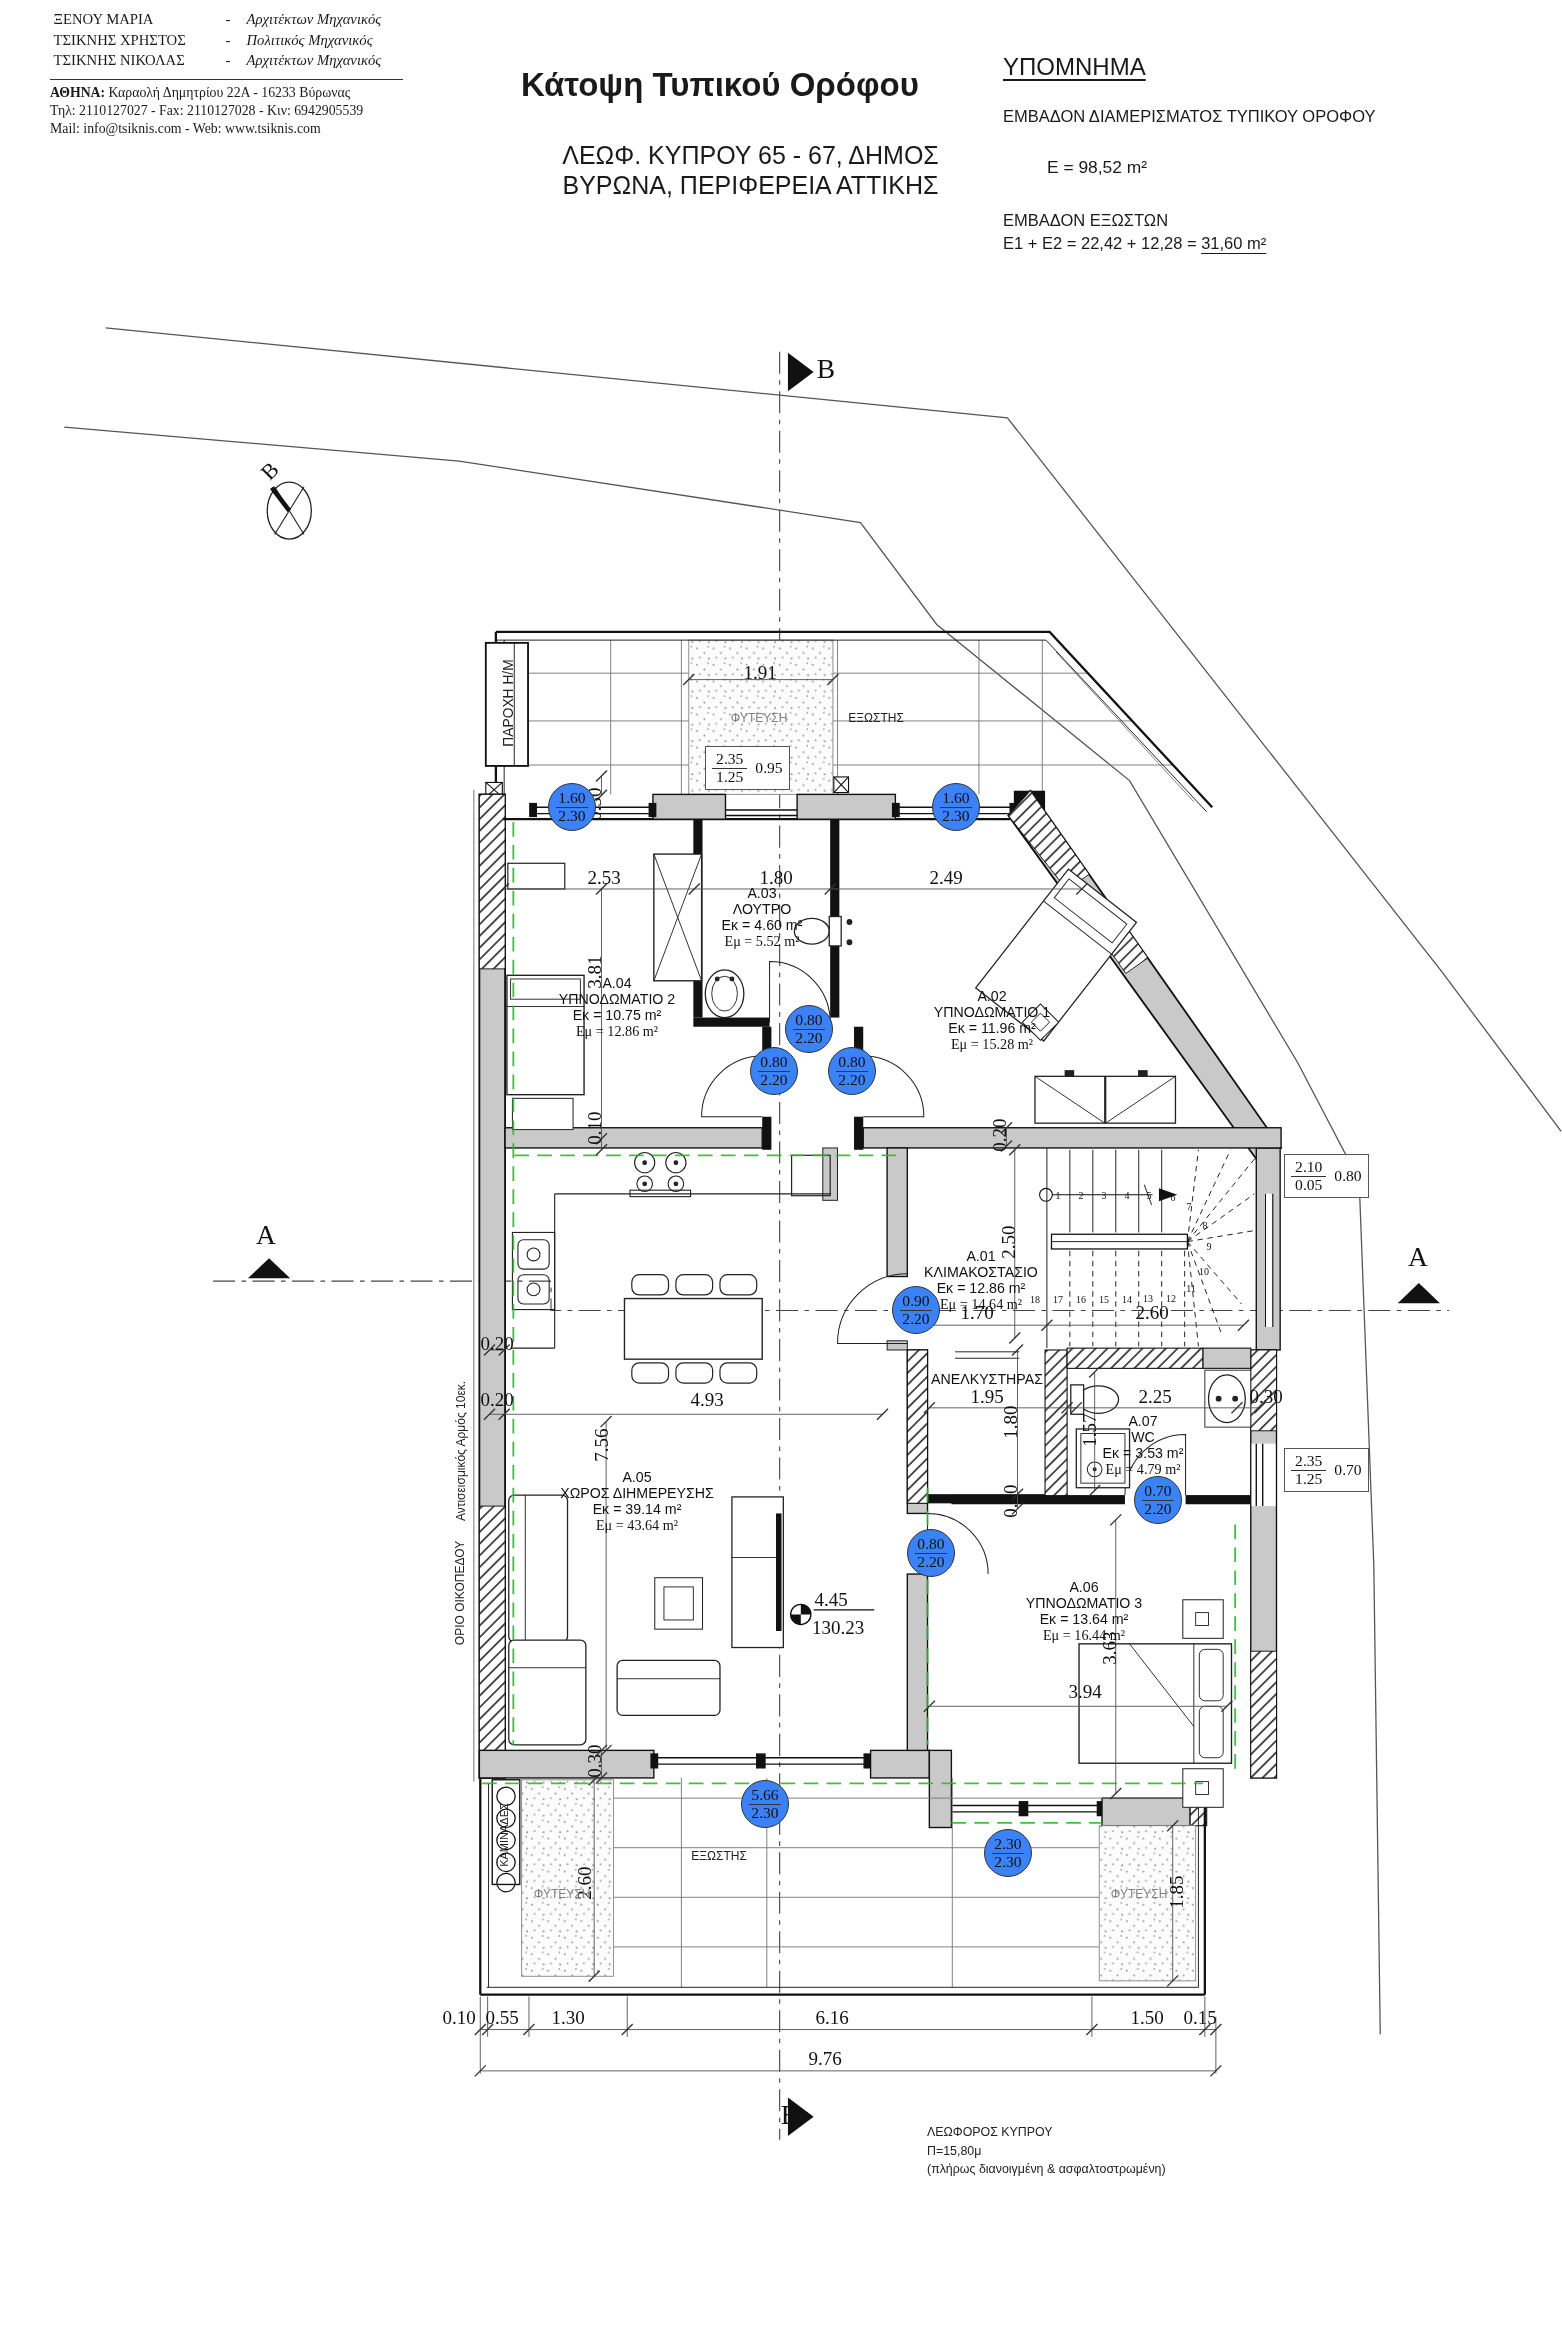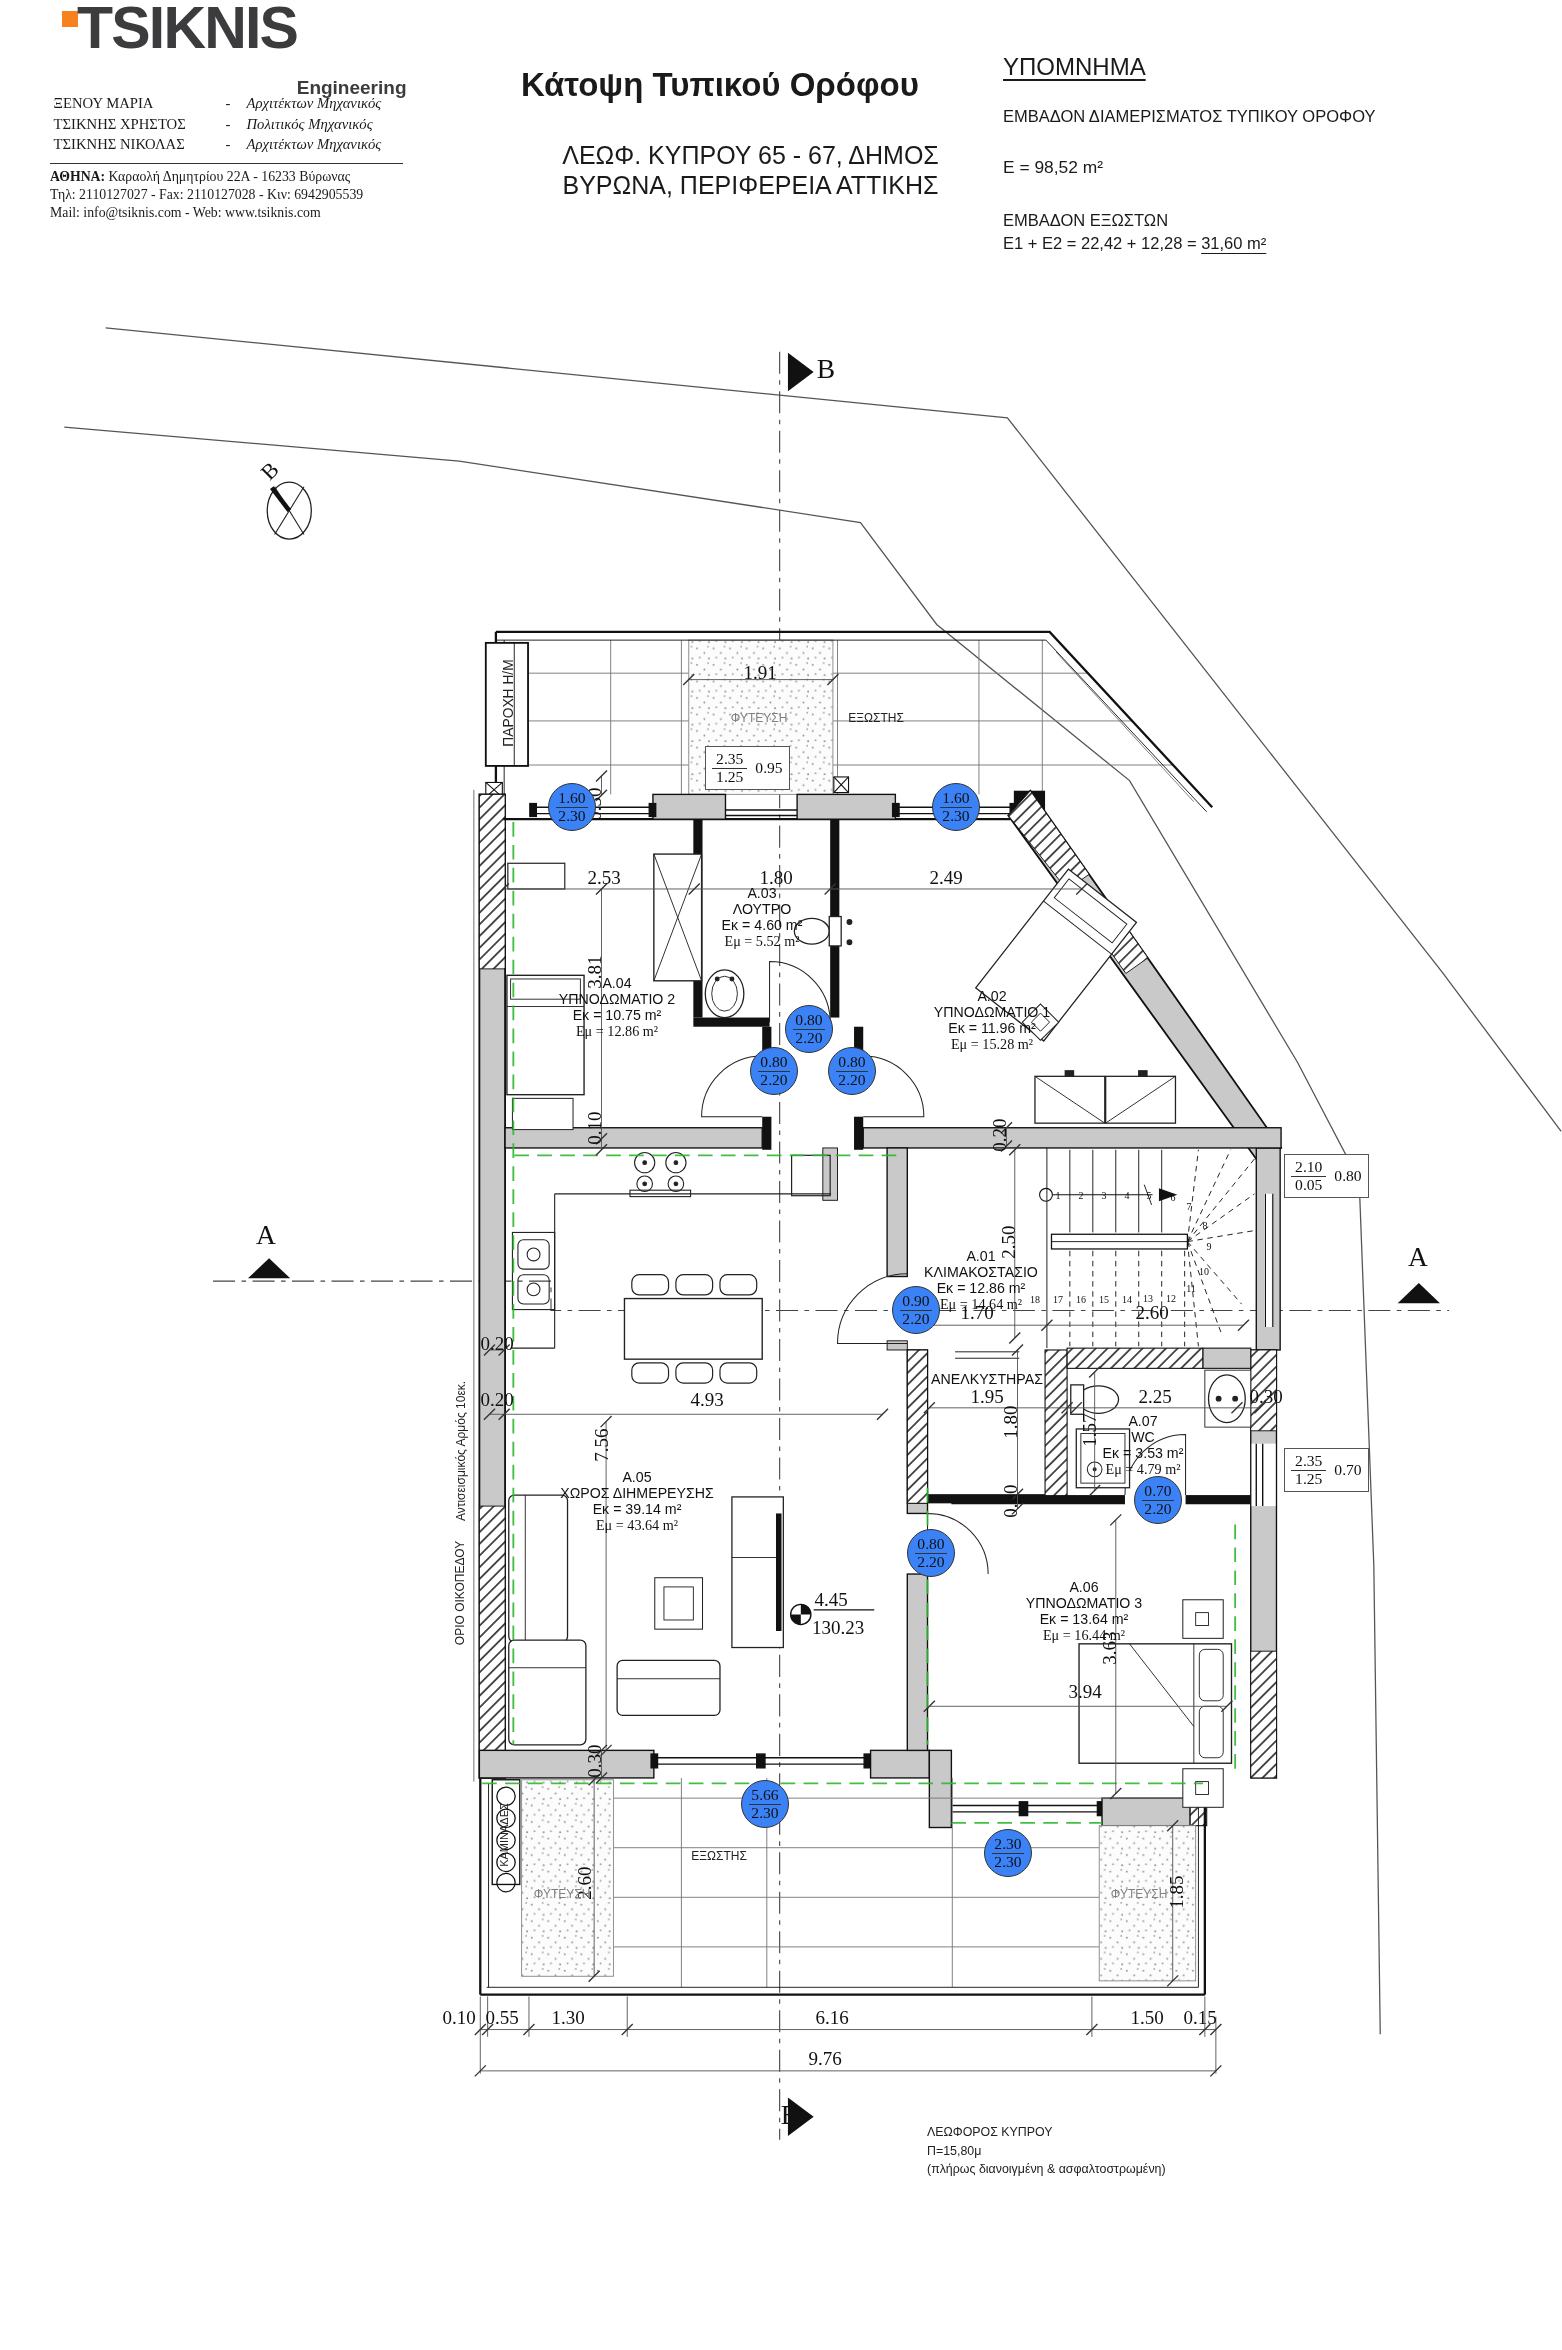--- a/index.html
+++ b/index.html
@@ -19,21 +19,21 @@
   .addr{font-family:"Liberation Serif",serif;font-size:13.8px;margin:1.8px 0 0 13px;}
   .addr b{font-weight:700;}
   
   #titleblock{position:absolute;left:521px;top:66px;width:459px;}
   #maintitle{font-size:33px;font-weight:700;}
   #subtitle{margin-top:37px;font-size:25px;line-height:1.18;text-align:center;}
   
   #legend{position:absolute;left:1003px;top:53px;width:514px;}
   #leg-head{font-size:24px;text-decoration:underline;text-underline-offset:3.7px;}
   #leg-l1{margin-top:26px;font-size:16.5px;}
-  #leg-area{margin-top:31px;font-size:17.4px;}
+  #leg-area{margin-top:31px;font-size:17.4px;margin-left:44px;}
   #leg-bal{margin-top:33px;font-size:16.5px;}
   #leg-calc{margin-top:3.7px;font-size:16.5px;}
   #leg-calc u{text-underline-offset:3.7px;}
   
   #plan,#labels{position:absolute;left:0;top:0;width:1563px;height:2351px;}
   .lbl{position:absolute;transform:translate(-50%,-50%);white-space:nowrap;}
   .rot{transform:translate(-50%,-50%) rotate(-90deg);}
   .dim{font-family:"Liberation Serif",serif;font-size:19px;color:#111;}
   .txt{color:#222;}
   .gray{color:#808080;}
@@ -51,25 +51,20 @@
   .snum{position:absolute;transform:translate(-50%,-50%);font-family:"Liberation Serif",serif;font-size:10px;color:#111;}
   .slet{position:absolute;transform:translate(-50%,-50%);font-family:"Liberation Serif",serif;color:#111;}
   .street{position:absolute;font-size:12.4px;color:#222;line-height:1.5;}
 </style>
 </head>
 <body>
 
 <div id="page">
 
   <div id="logoblock">
-    <div id="logorow">
-      <div id="logosq"></div>
-      <div id="logotxt">TSIKNIS</div>
-      <div id="logosub">Engineering</div>
-    </div>
     <div id="people">
         <div class="person">
           <span class="pname">ΞΕΝΟΥ ΜΑΡΙΑ</span>
           <span class="pdash">-</span>
           <span class="prole">Αρχιτέκτων Μηχανικός</span>
         </div>
         <div class="person">
           <span class="pname">ΤΣΙΚΝΗΣ ΧΡΗΣΤΟΣ</span>
           <span class="pdash">-</span>
           <span class="prole">Πολιτικός Μηχανικός</span>

